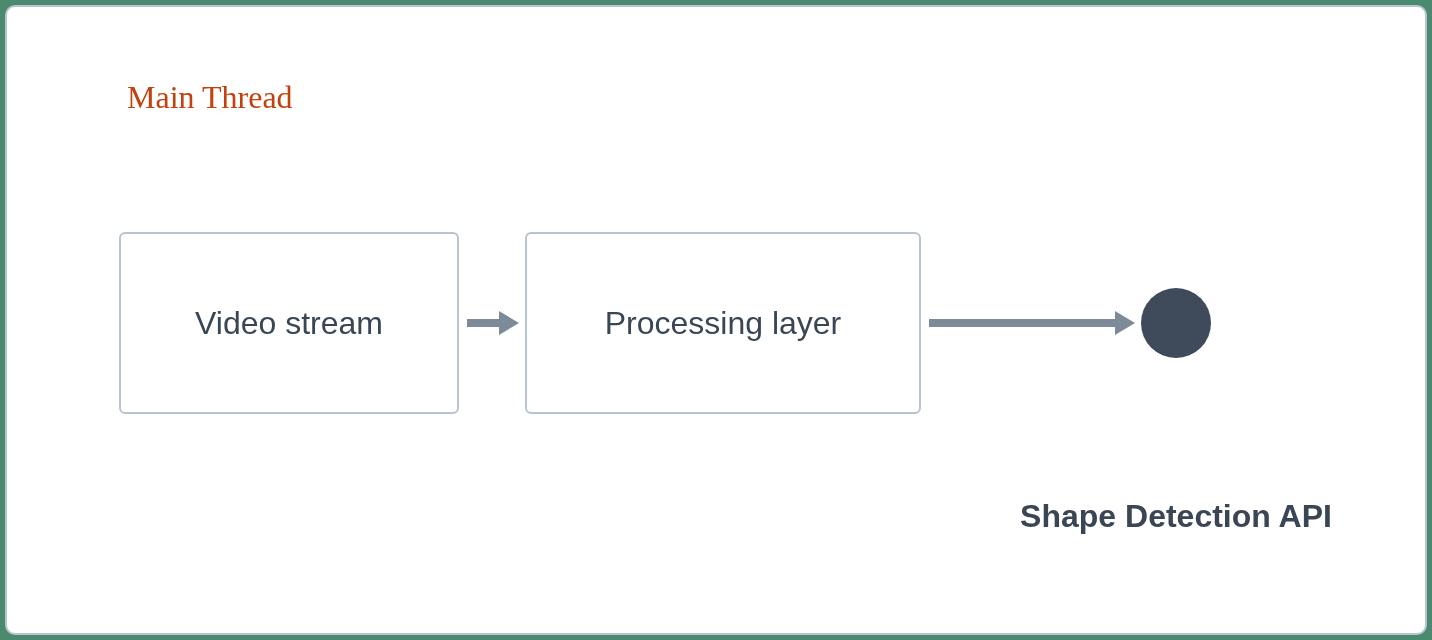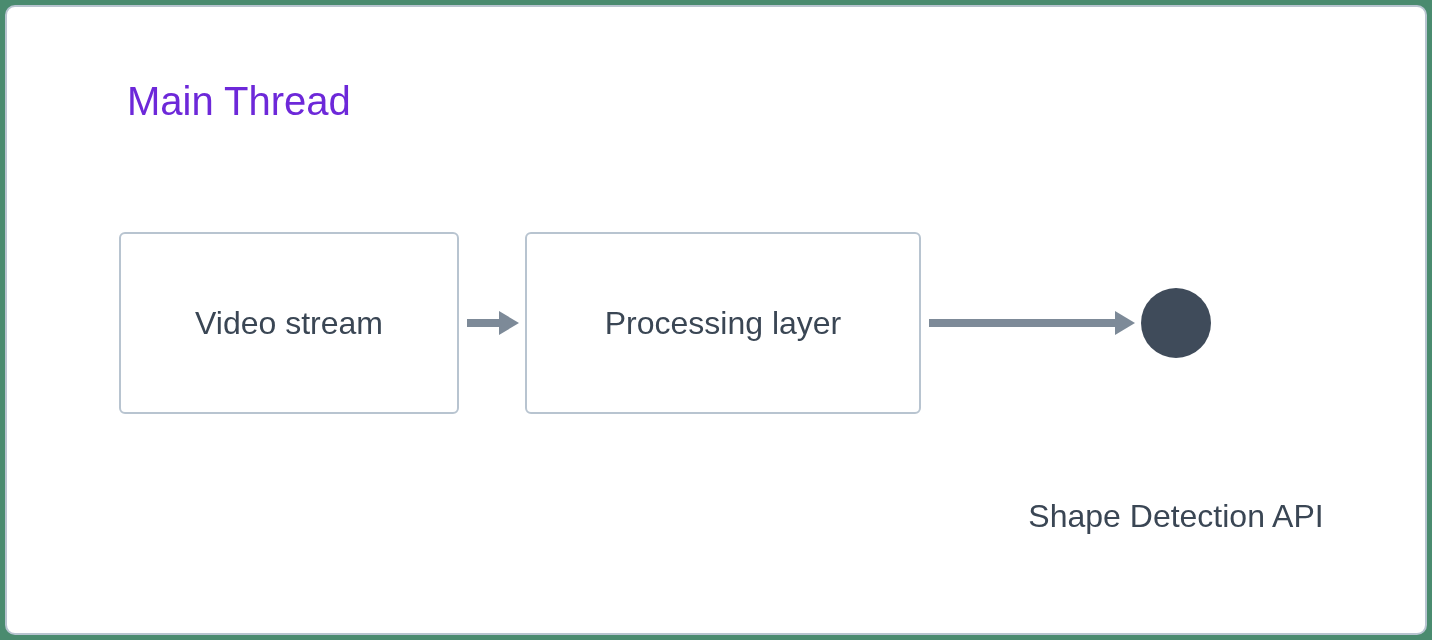--- a/index.html
+++ b/index.html
@@ -19,23 +19,24 @@
       border: 2px solid #b8c4d0;
       border-radius: 10px;
       width: 100%;
       height: 100%;
       position: relative;
     }
     .title {
       position: absolute;
       top: 72px;
       left: 120px;
-      font-size: 40px;
+      font-size: 32px;
       font-weight: 400;
-      color: #6d28d9;
+      color: #c2410c;
+      font-family: Liberation Serif, serif;
     }
     .flow {
       position: absolute;
       top: 225px;
       left: 112px;
       display: flex;
       align-items: center;
     }
     .box {
       border: 2px solid #b8c4d0;
@@ -81,21 +82,21 @@
       flex-direction: column;
       align-items: center;
     }
     .circle-label {
       position: absolute;
       top: 210px;
       left: 50%;
       transform: translateX(-50%);
       white-space: nowrap;
       font-size: 32px;
-      font-weight: 400;
+      font-weight: 700;
       color: #3a4654;
     }
   </style>
 </head>
 <body>
 
 <div class="container">
   <div class="title">Main Thread</div>
 
   <div class="flow">

